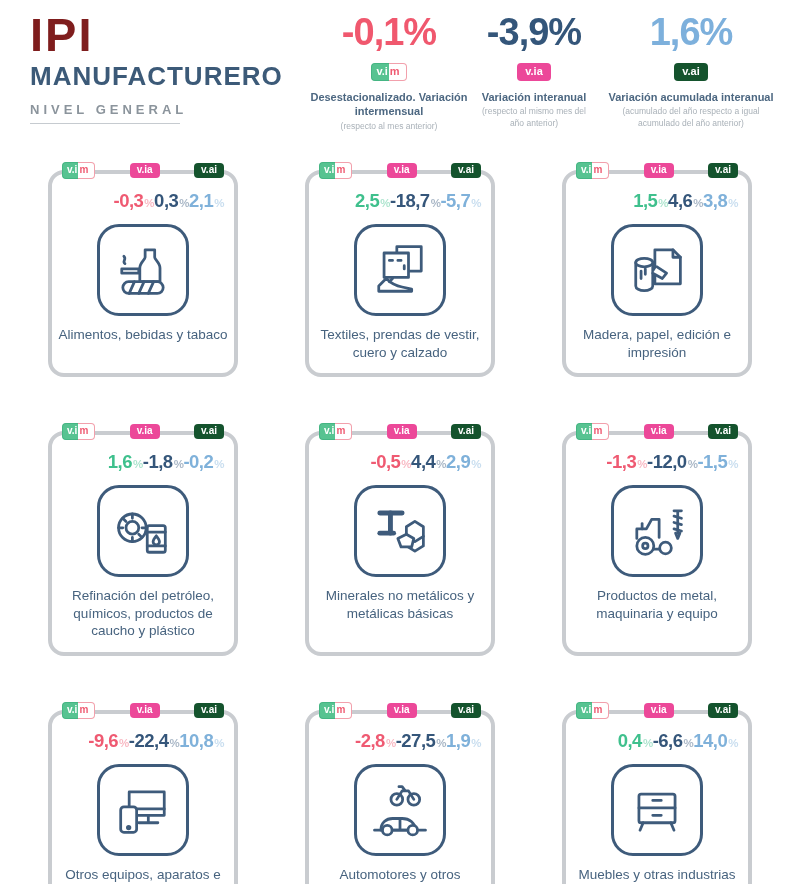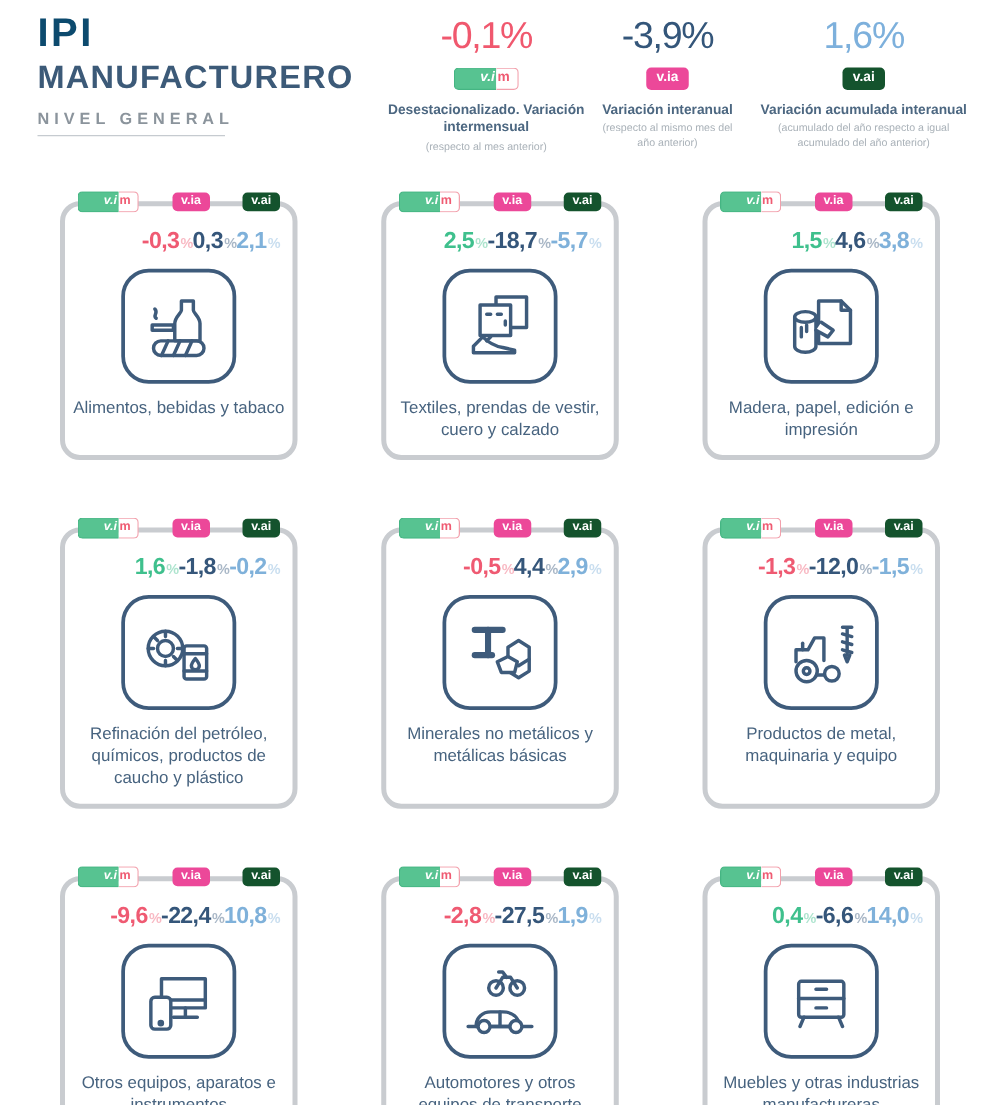--- a/index.html
+++ b/index.html
@@ -2,44 +2,44 @@
 <html><head>
 <meta charset="utf-8">
 <style>
   * { margin:0; padding:0; box-sizing:border-box; }
   body { background:#fff; font-family:"Liberation Sans", sans-serif; }
   .page { width:800px; height:884px; background:#fff; overflow:hidden; position:relative; }
 
   
   .header { display:flex; padding:10px 18px 0 30px; }
   .title-block { width:280px; flex:none; }
-  .title-ipi { font-size:32px; font-weight:800; color:#0c4a6e; letter-spacing:2px; line-height:1.05; }
+  .title-ipi { font-size:47px; font-weight:800; color:#7f1d1d; letter-spacing:2px; line-height:1.05; }
   .title-sub { font-size:26px; font-weight:600; color:#3c5a78; letter-spacing:1px; margin-top:2px; }
   .title-level { font-size:13px; font-weight:600; color:#8b949c; letter-spacing:4px; margin-top:10px; }
   .level-rule { width:150px; height:1px; background:#c6cbd0; margin-top:6px; }
 
   .stats { flex:1; display:flex; justify-content:space-between; padding-top:2px; }
   .stat { text-align:center; }
   .stat-0 { width:158px; } .stat-1 { width:132px; } .stat-2 { width:182px; }
-  .stat-value { font-size:30px; font-weight:400; letter-spacing:-1px; line-height:1.1; }
+  .stat-value { font-size:38px; font-weight:700; letter-spacing:-1px; line-height:1.1; }
   .stat-0 .stat-value { color:#f0586e; }
   .stat-1 .stat-value { color:#34567a; }
   .stat-2 .stat-value { color:#7db0dc; }
   .stat-badge-row { margin:7px 0 9px; }
   .stat-label { font-size:11px; font-weight:700; color:#4c6781; line-height:1.3; }
   .stat-note { font-size:8.5px; color:#a9b1b8; line-height:1.35; margin-top:2px; padding:0 6px; }
 
   
   .b-via, .b-vai { display:inline-block; border-radius:4px; padding:2px 8px 3px;
     font-size:11px; font-weight:700; color:#fff; line-height:1.2; }
   .b-via { background:#ec4899; }
   .b-vai { background:#14532d; }
   .b-vim { display:inline-flex; font-size:11px; font-weight:700; line-height:1.2; }
   .b-vim .l { background:#57c391; color:#fff; border:1px solid #45b583;
-    border-right:none; border-radius:4px 0 0 4px; padding:1px 1px 2px 20px;font-style:italic; }
+    border-right:none; border-radius:4px 0 0 4px; padding:1px 1px 2px 4px; }
   .b-vim .r { background:#fff; color:#ef5b72; border:1px solid #f2a0ac;
     border-left:none; border-radius:0 4px 4px 0; padding:1px 6px 2px 1px; }
 
   
   .cards { display:grid; grid-template-columns:repeat(3,190px);
     column-gap:67px; row-gap:54px; padding:0 48px; margin-top:38px; }
   .card { position:relative; border:4px solid #c9ccd0; border-radius:16px;
     background:#fff; padding:16px 6px 12px; min-height:196px; }
   .card-badges { position:absolute; top:-12px; left:0; right:0;
     display:flex; justify-content:space-between; align-items:center; padding:0 10px; }

